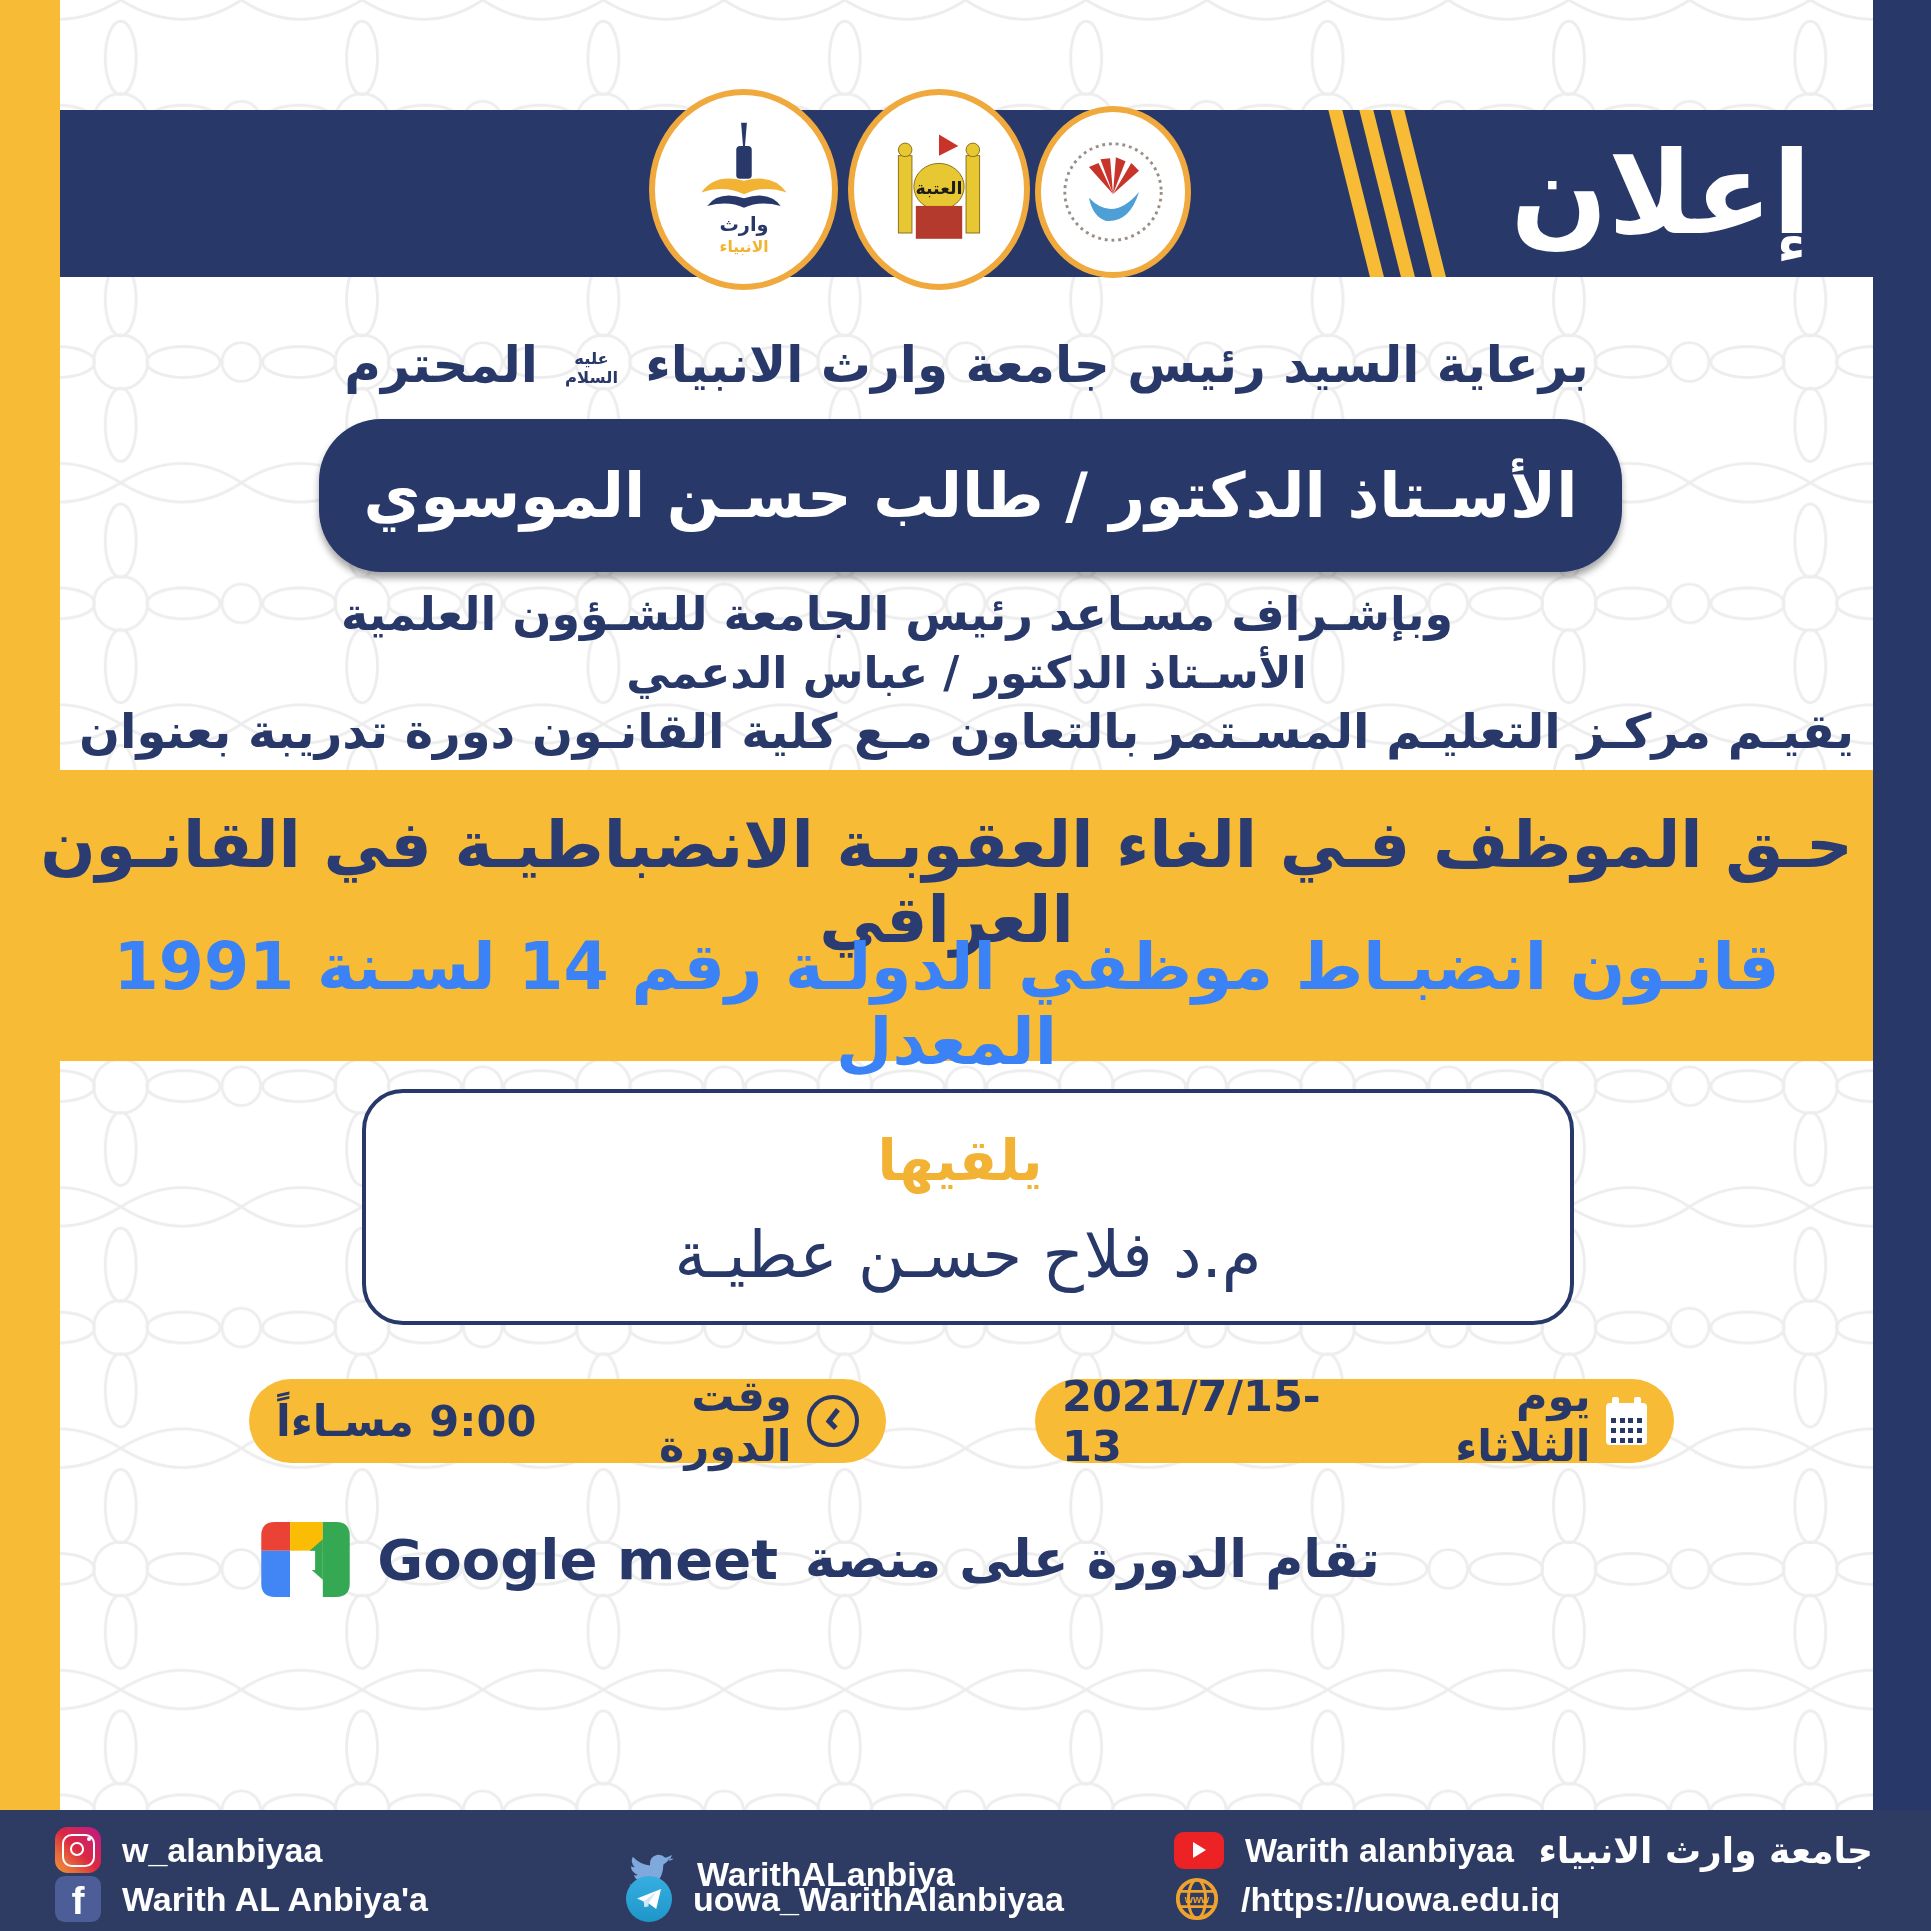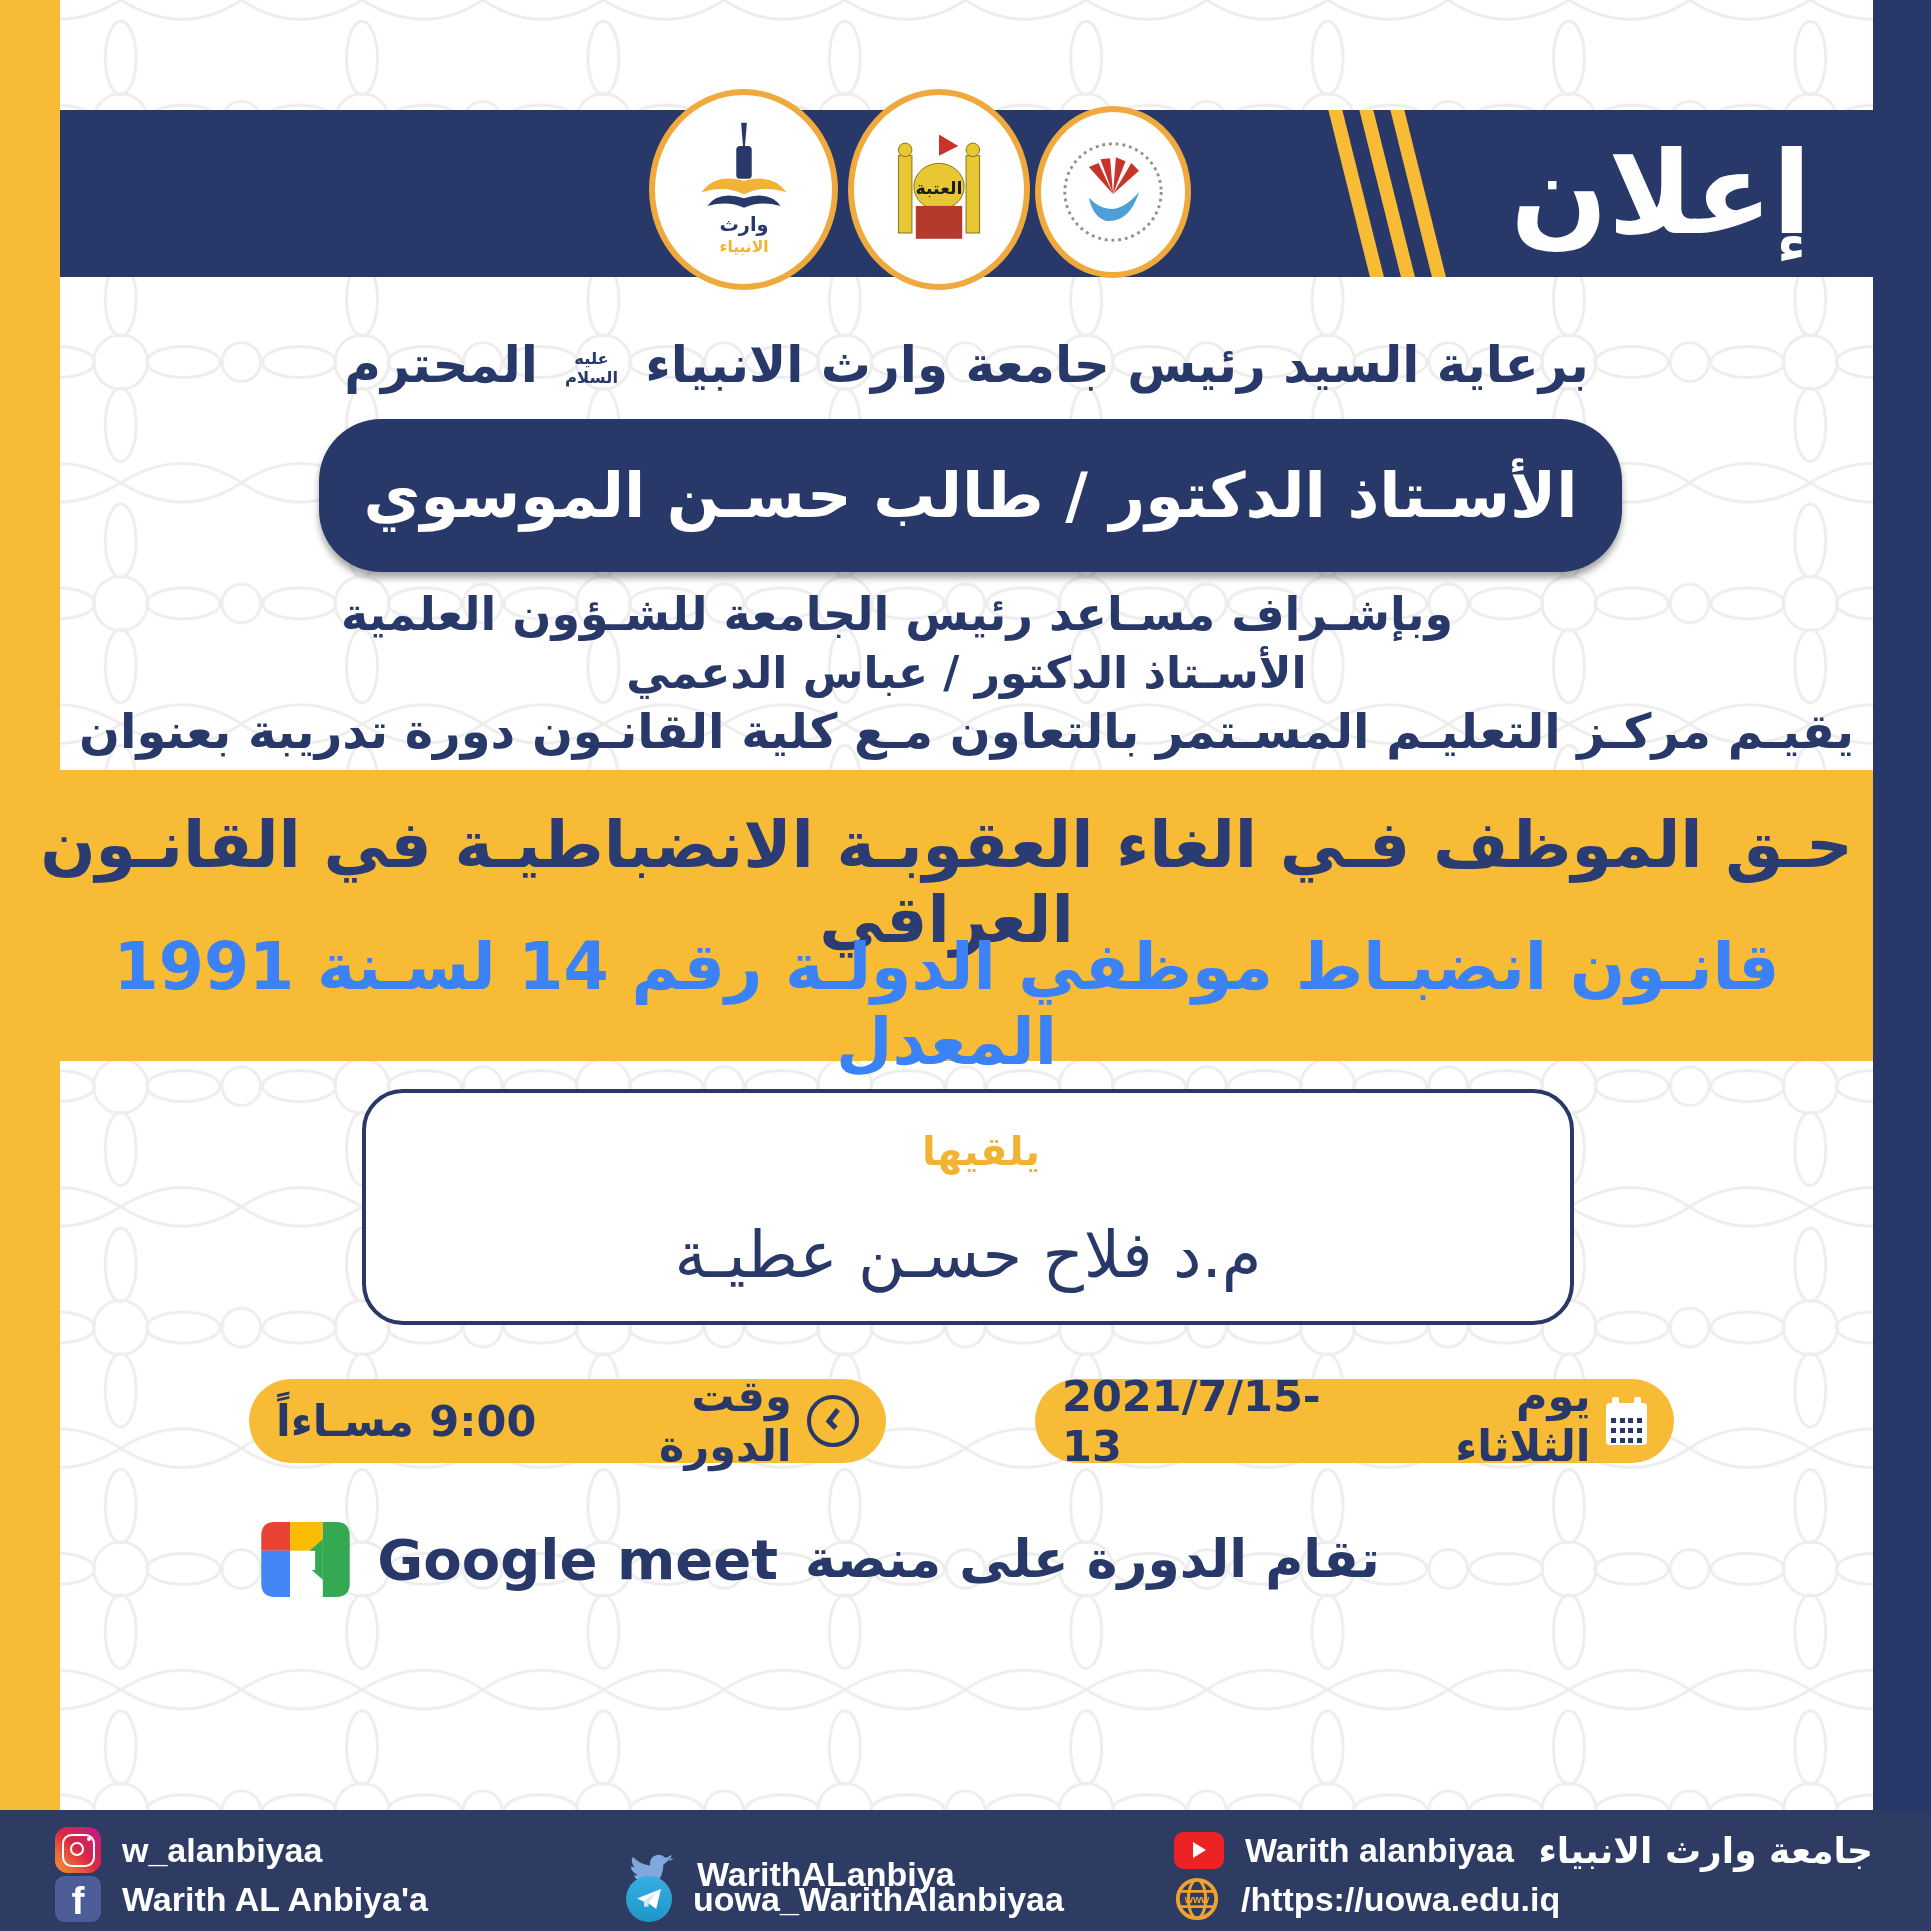--- a/index.html
+++ b/index.html
@@ -39,21 +39,21 @@
   .sup-line1{left:60px;top:587px;width:1674px;text-align:center;direction:rtl;color:#273869;font-size:46px;font-weight:bold;}
   .sup-line2{left:60px;top:647px;width:1813px;text-align:center;direction:rtl;color:#273869;font-size:44px;font-weight:bold;}
   .sup-line3{left:60px;top:703px;width:1813px;text-align:center;direction:rtl;color:#273869;font-size:48px;font-weight:bold;}
   
   .title-band{left:0;top:770px;width:1873px;height:291px;background:#F8BB35;}
   .course-line1{left:39px;top:807px;width:1815px;text-align:center;direction:rtl;color:#2B3C72;font-size:65px;font-weight:bold;}
   .course-line2{left:39px;top:929px;width:1815px;text-align:center;direction:rtl;color:#3b82f6;font-size:65px;font-weight:bold;}
   
   .lecturer-card{left:362px;top:1089px;width:1212px;height:236px;background:#ffffff;border:4.8px solid #273869;
                  border-radius:41px;box-sizing:border-box;}
-  .lecturer-label{left:375px;top:1128px;width:1212px;text-align:center;direction:rtl;color:#F2B233;font-size:40px;font-weight:bold;}
+  .lecturer-label{left:354px;top:1128px;width:1212px;text-align:center;direction:rtl;color:#F2B233;font-size:56px;font-weight:bold;}
   .lecturer-name{left:362px;top:1218px;width:1212px;text-align:center;direction:rtl;color:#273869;font-size:64px;font-weight:normal;}
   
   .badge{height:84px;background:#F8BB35;border-radius:42px;display:flex;align-items:center;
          direction:rtl;color:#273869;font-size:43px;font-weight:bold;box-sizing:border-box;gap:15.4px;}
   .badge-date{left:1035px;top:1379px;width:639px;padding:0 27px;justify-content:center;}
   .badge-time{left:249px;top:1379px;width:637px;padding:0 27px;justify-content:center;}
   .num{direction:ltr;unicode-bidi:bidi-override;}
   
   .cal{position:relative;width:41px;height:48px;flex:0 0 auto;}
   .cal .body{position:absolute;left:0;top:5.8px;width:41px;height:42px;background:#ffffff;border-radius:3.9px;}

